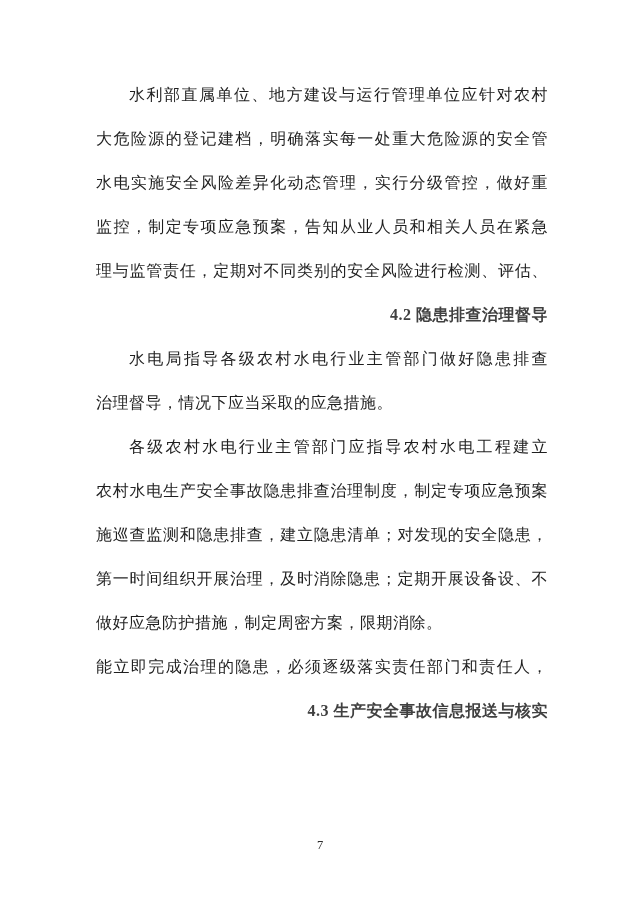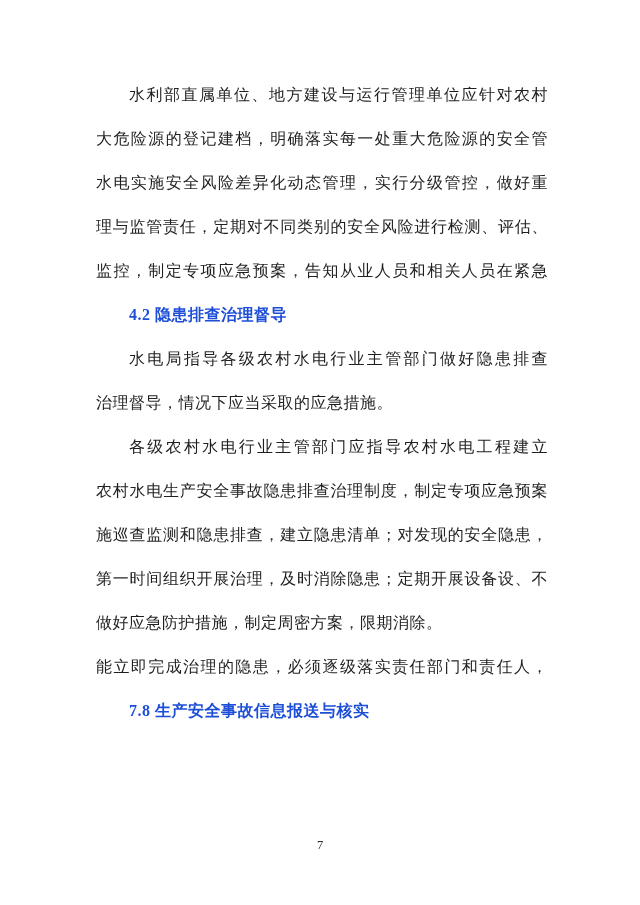--- a/index.html
+++ b/index.html
@@ -39,55 +39,56 @@
     white-space: normal;
     text-align: justify;
     text-align-last: justify;
     text-justify: inter-character;
   }
   .indent {
     text-indent: 33px;
   }
   .heading {
     font-weight: 700;
-    color: #1d4ed8;
+    color: #404040;
+    text-align: right;
   }
   .pagenum {
     position: absolute;
     left: 0;
     top: 838px;
     width: 640px;
     text-align: center;
     font-size: 12.5px;
     color: #2a2a2a;
   }
 </style>
 </head>
 <body>
 
 <div class="page">
   <div class="textblock">
 
     <div class="line indent just">水利部直属单位、地方建设与运行管理单位应针对农村</div>
     <div class="line just">大危险源的登记建档，明确落实每一处重大危险源的安全管</div>
     <div class="line just">水电实施安全风险差异化动态管理，实行分级管控，做好重</div>
+    <div class="line just">监控，制定专项应急预案，告知从业人员和相关人员在紧急</div>
     <div class="line just">理与监管责任，定期对不同类别的安全风险进行检测、评估、</div>
-    <div class="line just">监控，制定专项应急预案，告知从业人员和相关人员在紧急</div>
 
     <div class="line heading indent">4.2 隐患排查治理督导</div>
 
     <div class="line indent just">水电局指导各级农村水电行业主管部门做好隐患排查</div>
     <div class="line">治理督导，情况下应当采取的应急措施。</div>
 
     <div class="line indent just">各级农村水电行业主管部门应指导农村水电工程建立</div>
     <div class="line just">农村水电生产安全事故隐患排查治理制度，制定专项应急预案</div>
     <div class="line just">施巡查监测和隐患排查，建立隐患清单；对发现的安全隐患，</div>
     <div class="line just">第一时间组织开展治理，及时消除隐患；定期开展设备设、不</div>
     <div class="line">做好应急防护措施，制定周密方案，限期消除。</div>
     <div class="line just">能立即完成治理的隐患，必须逐级落实责任部门和责任人，</div>
 
-    <div class="line heading indent">7.8 生产安全事故信息报送与核实</div>
+    <div class="line heading indent">4.3 生产安全事故信息报送与核实</div>
 
 
   </div>
 
   <div class="pagenum">7</div>
 </div>
 
 </body></html>

